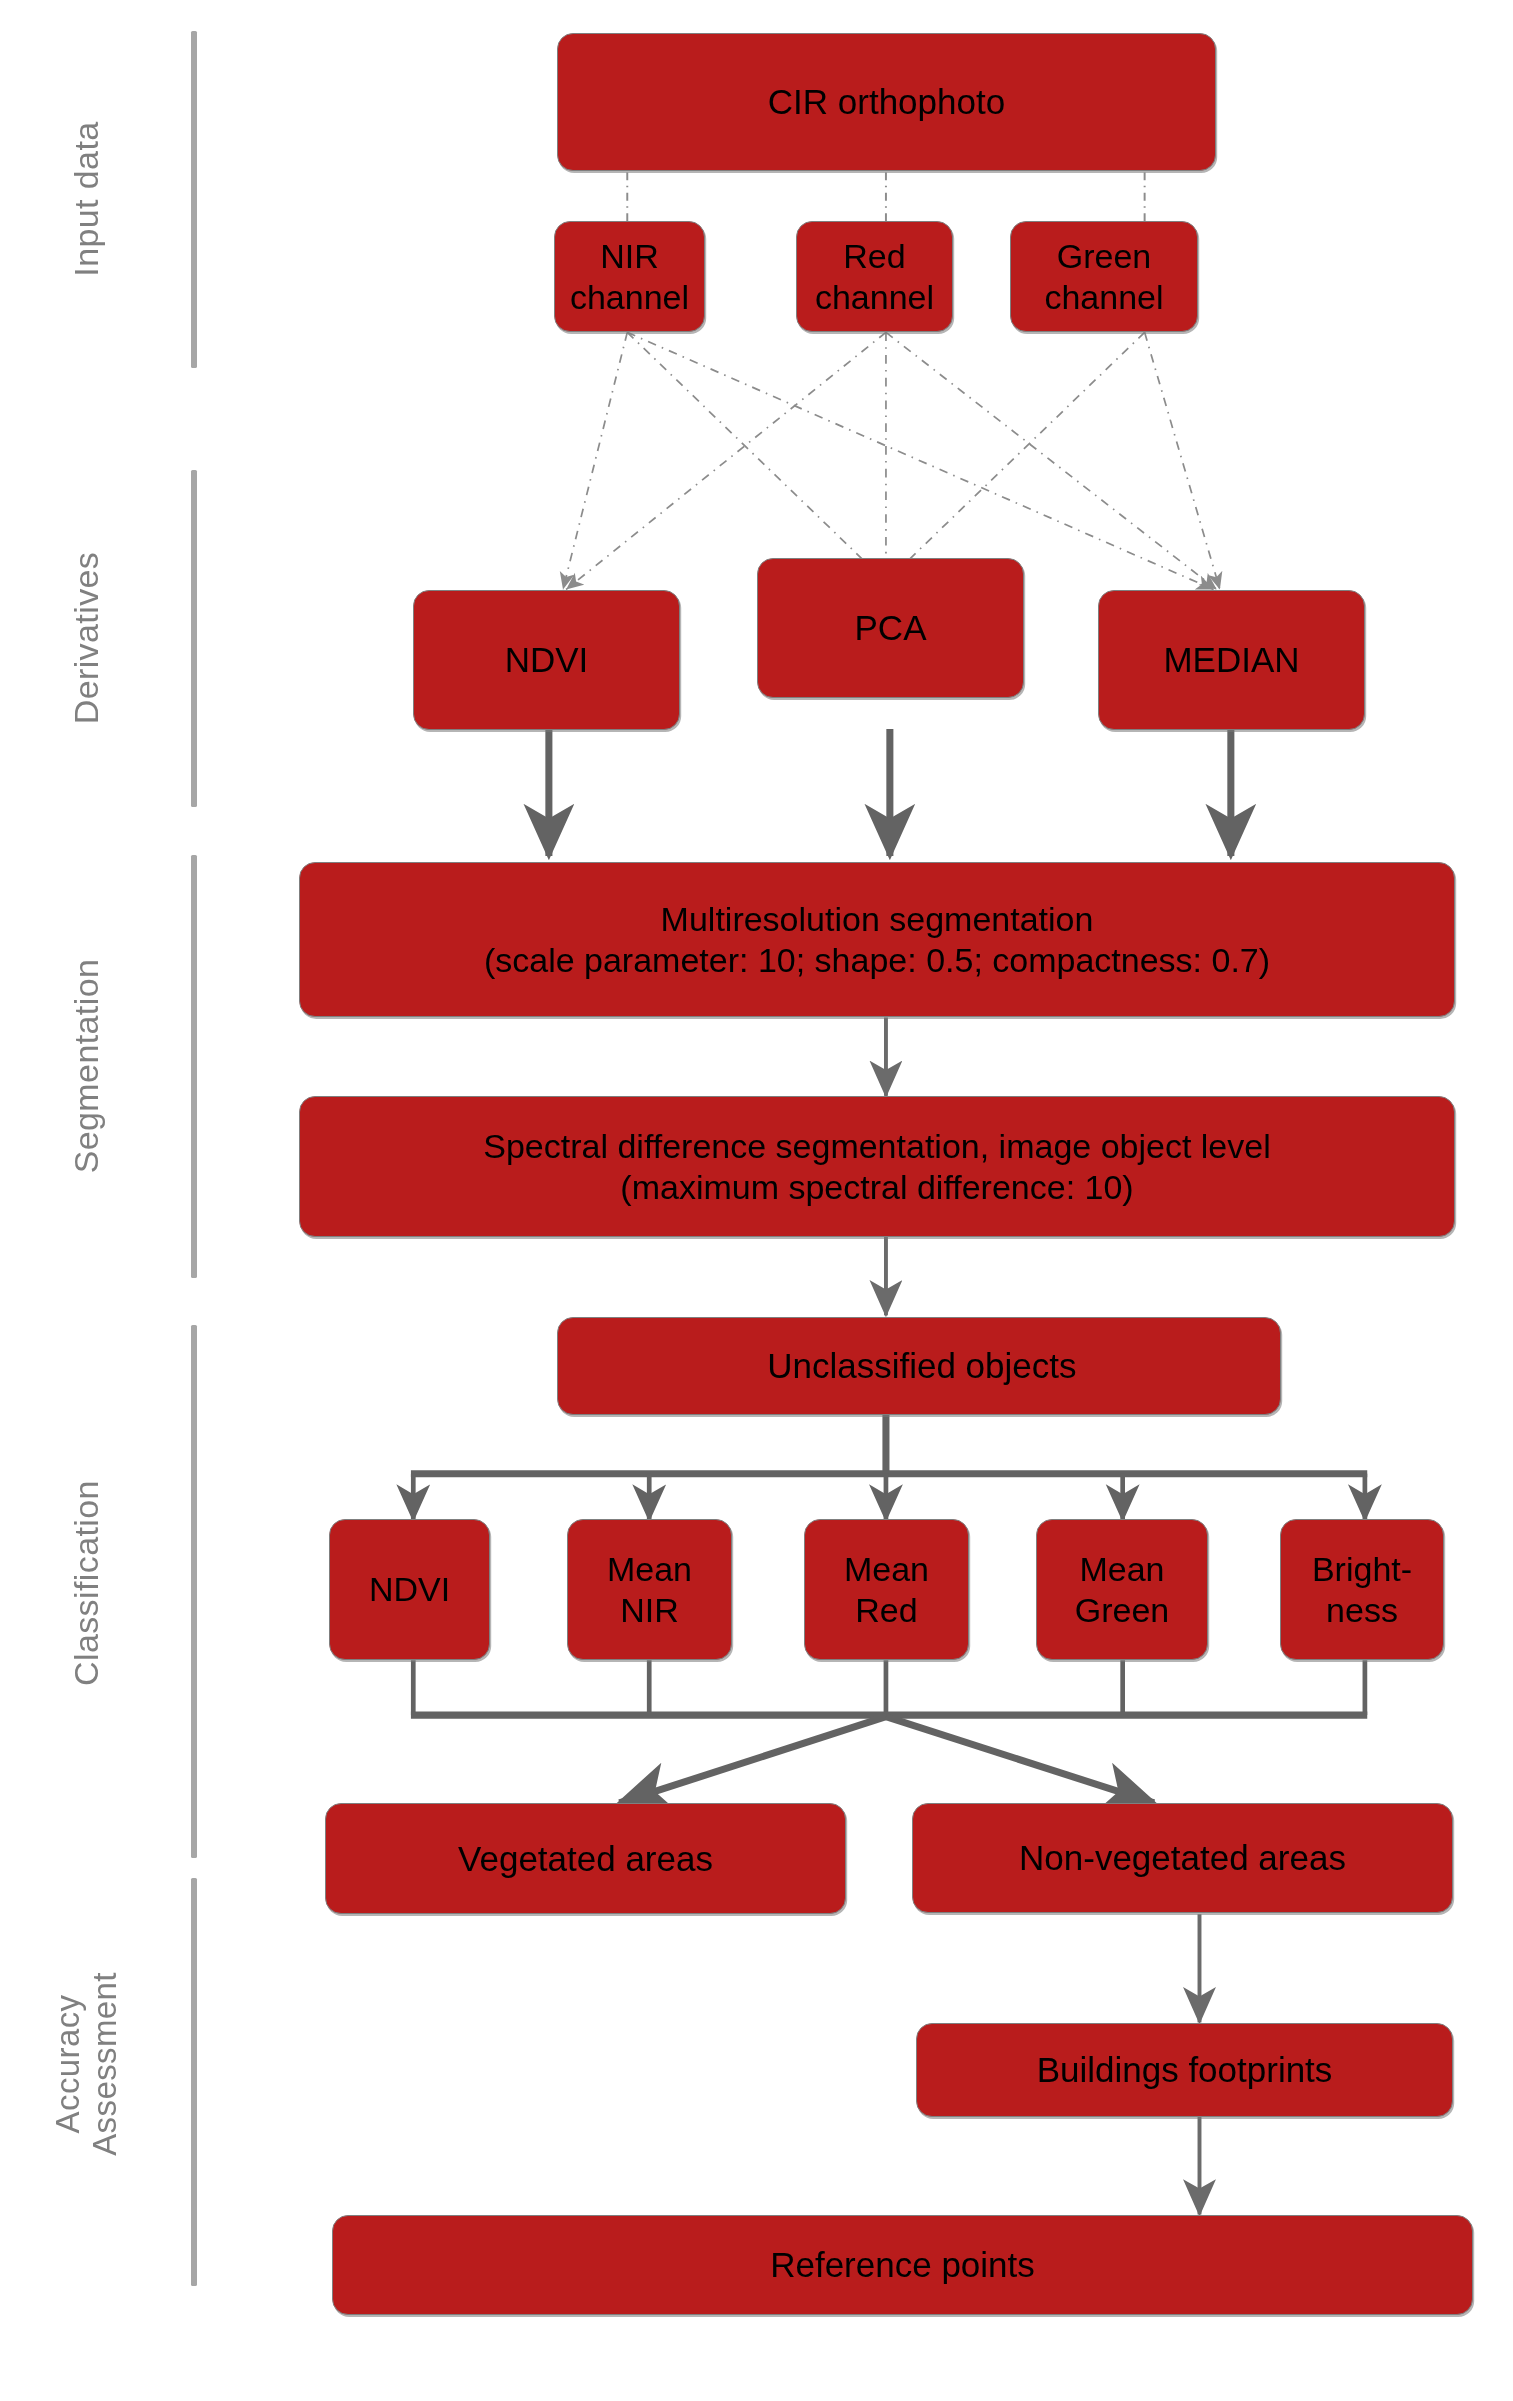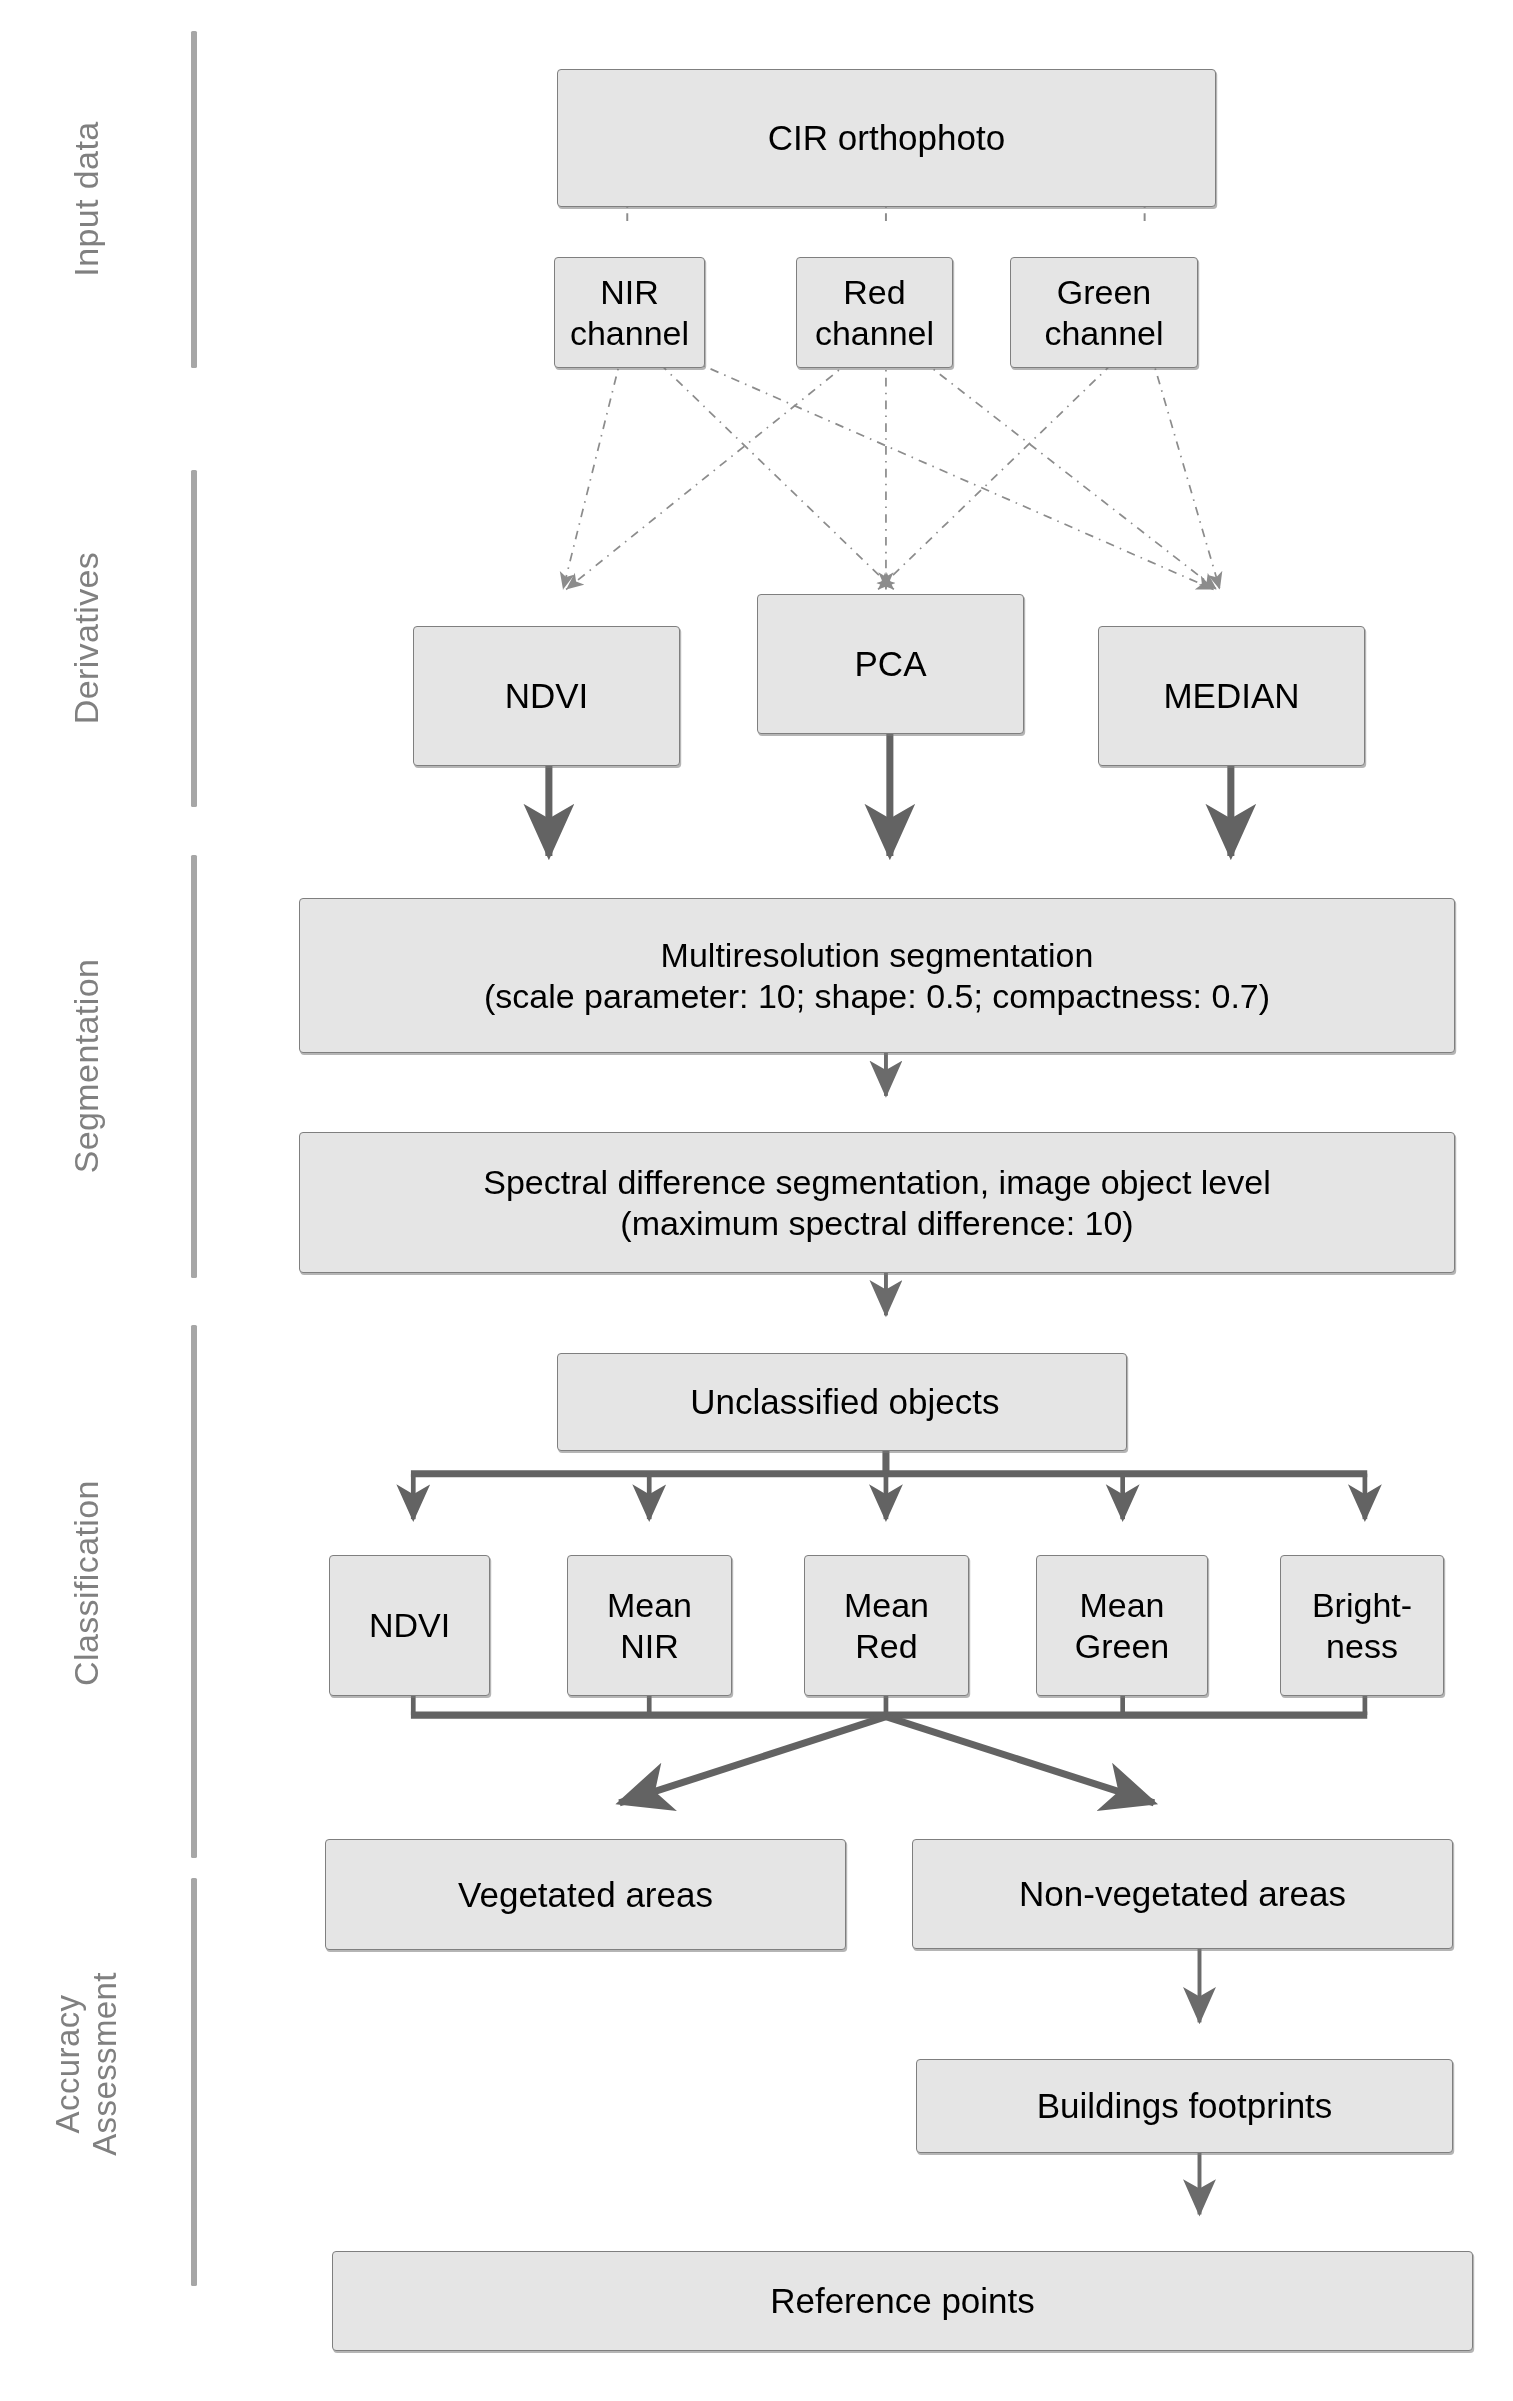--- a/index.html
+++ b/index.html
@@ -35,34 +35,33 @@
   .stage-bar {
     position: absolute;
     width: 5.5px;
     background: #a6a6a6;
     border-radius: 1.6px;
   }
   
   .node {
     position: absolute;
     box-sizing: border-box;
-    background: #e5e5e5;
+    background: #b91c1c;
     border: 1.6px solid #7f7f7f;
-    border-radius: 4px;
+    border-radius: 16px;
     display: flex;
     align-items: center;
     justify-content: center;
     text-align: center;
     color: #000000;
     font-size: 35px;
     line-height: 1.18;
     white-space: pre-line;
     box-shadow: 1.2px 2px 0 rgba(120,120,120,0.55);
     padding: 1.6px 6.3px;
-    margin-top: 36px;
   }
   .node.small  { font-size: 34px; }
   .node.multi  { font-size: 34px; }
   
   svg.wires {
     position: absolute;
     left: 0;
     top: 0;
     width: 1514px;
     height: 2401px;
@@ -191,21 +190,21 @@
   <div class="node" style="left:757px; top:558px; width:267px; height:140px;">PCA</div>
 
   <div class="node" style="left:1098px; top:590px; width:267px; height:140px;">MEDIAN</div>
 
   <div class="node multi" style="left:299px; top:862px; width:1156px; height:155px;">Multiresolution segmentation
 (scale parameter: 10; shape: 0.5; compactness: 0.7)</div>
 
   <div class="node multi" style="left:299px; top:1096px; width:1156px; height:141px;">Spectral difference segmentation, image object level
 (maximum spectral difference: 10)</div>
 
-  <div class="node" style="left:557px; top:1317px; width:570px; height:98px;padding-left:12px;">Unclassified objects</div>
+  <div class="node" style="left:557px; top:1317px; width:724px; height:98px;padding-left:12px;">Unclassified objects</div>
 
   <div class="node small" style="left:329px; top:1519px; width:161px; height:141px;">NDVI</div>
 
   <div class="node small" style="left:567px; top:1519px; width:165px; height:141px;">Mean
 NIR</div>
 
   <div class="node small" style="left:804px; top:1519px; width:165px; height:141px;">Mean
 Red</div>
 
   <div class="node small" style="left:1036px; top:1519px; width:172px; height:141px;">Mean

